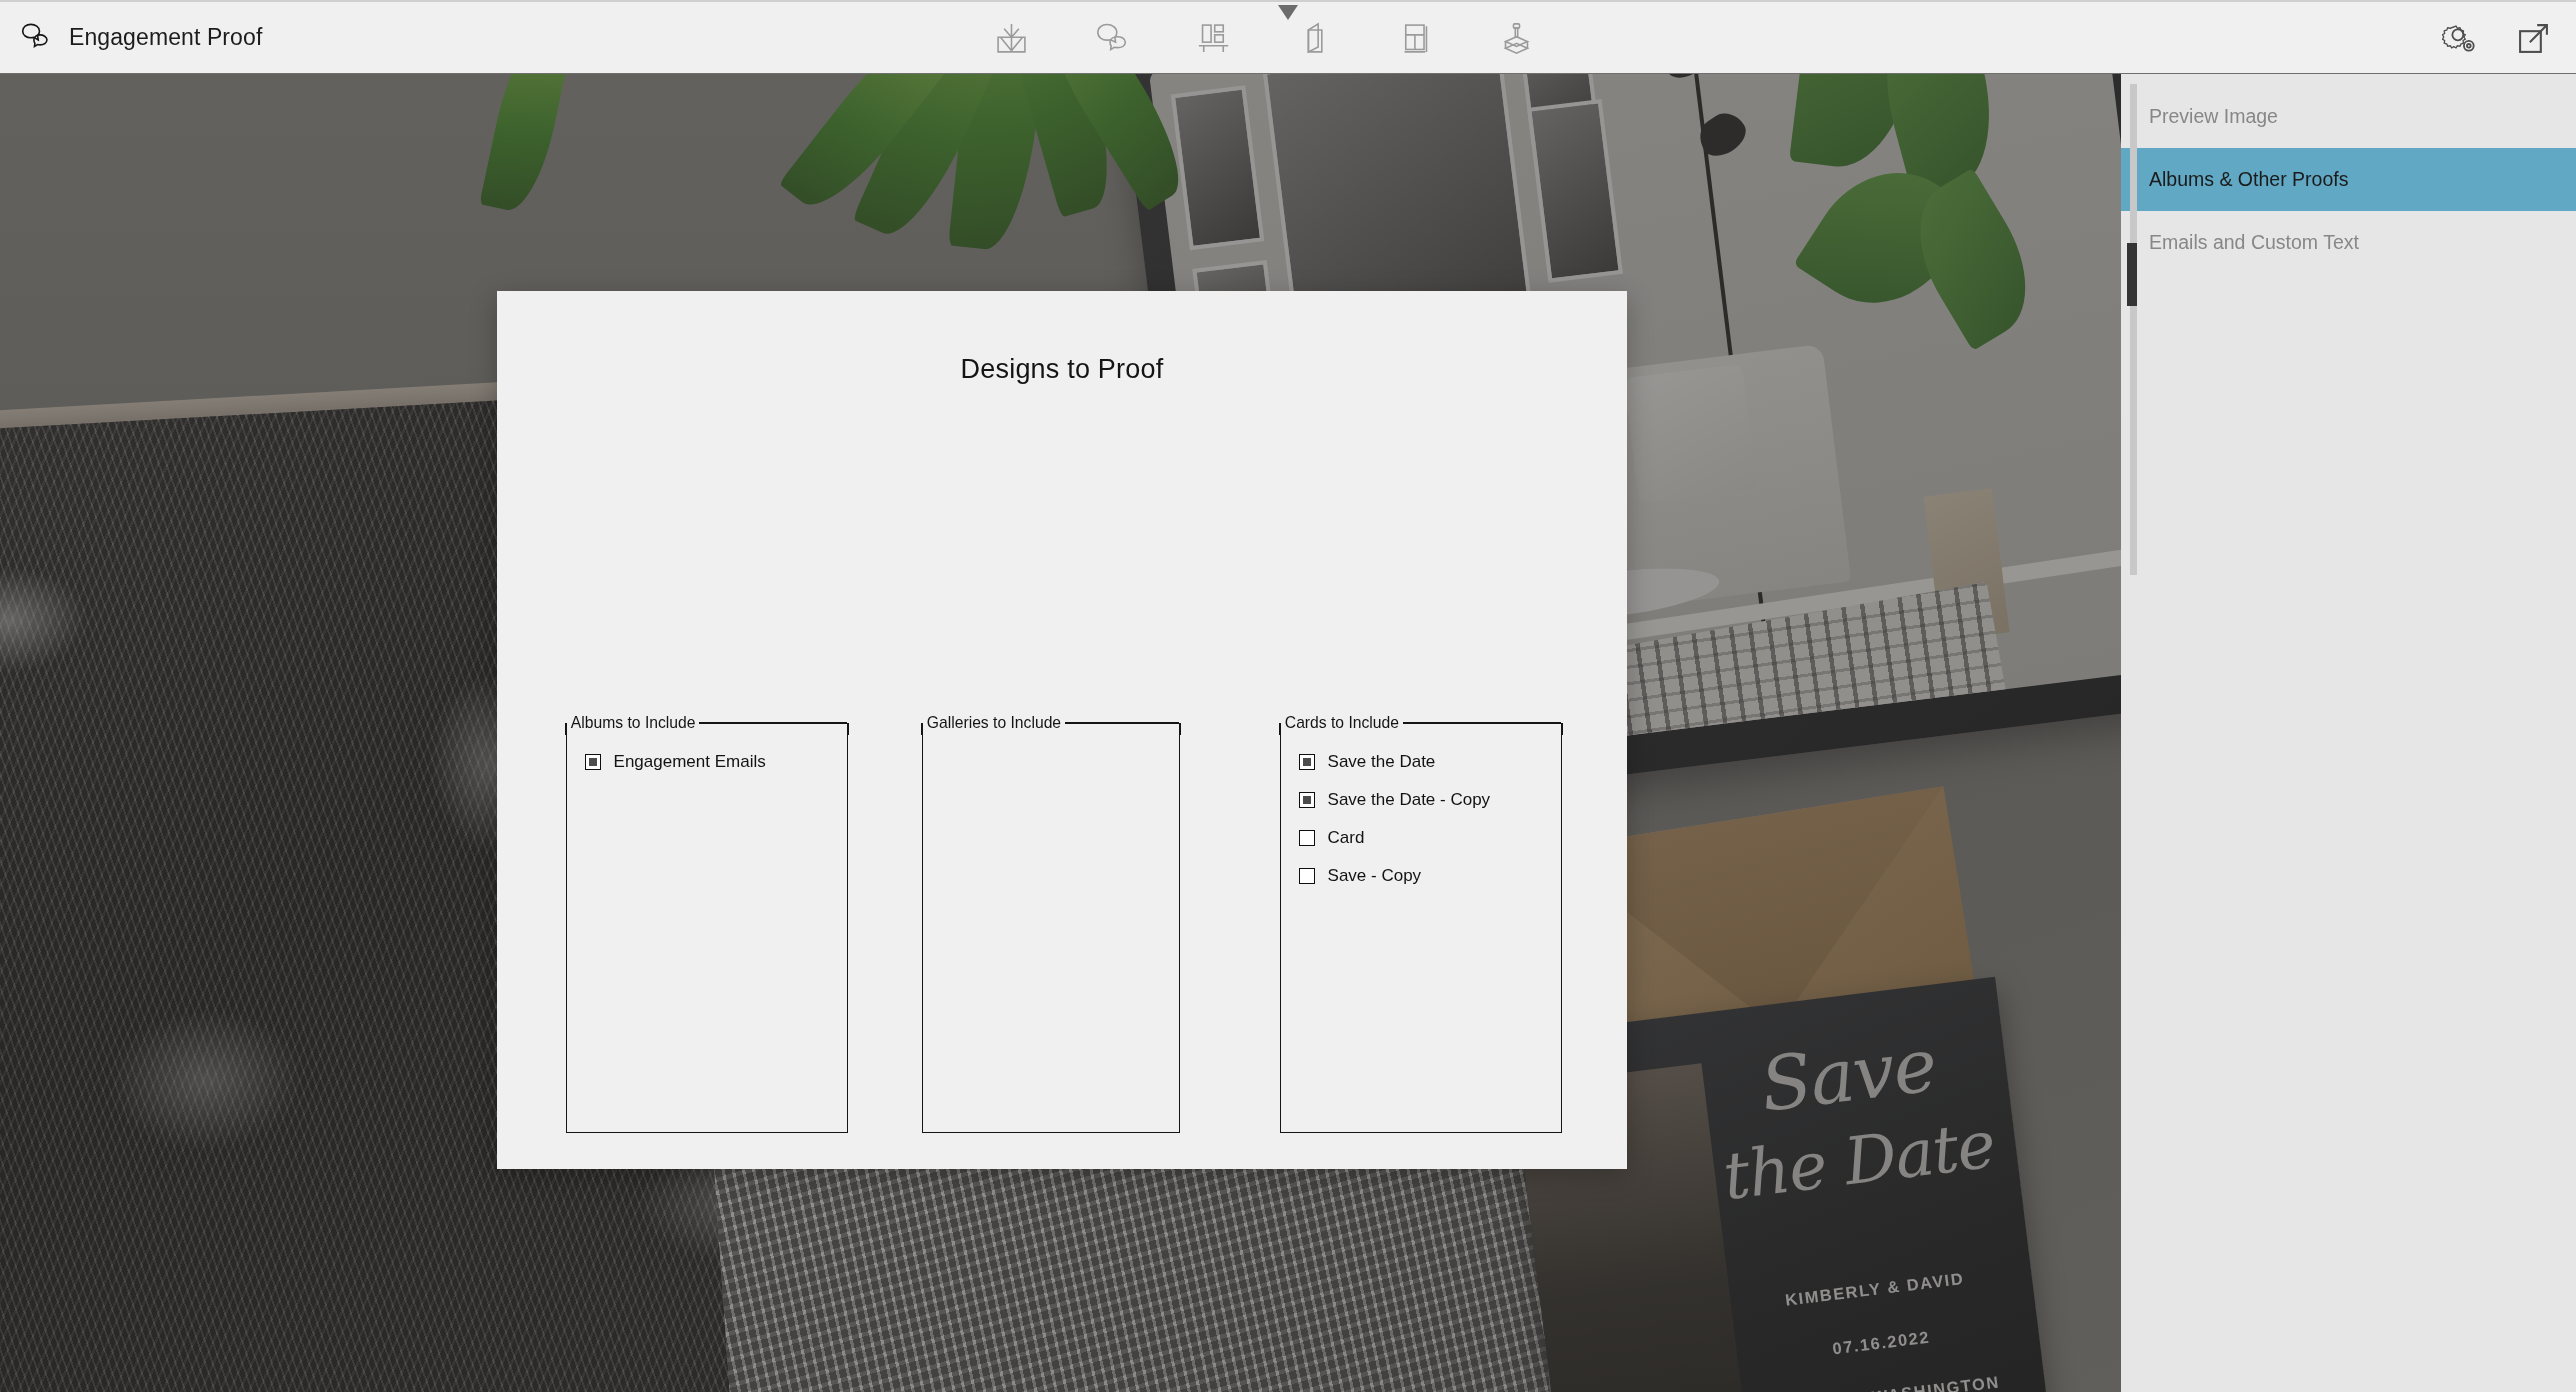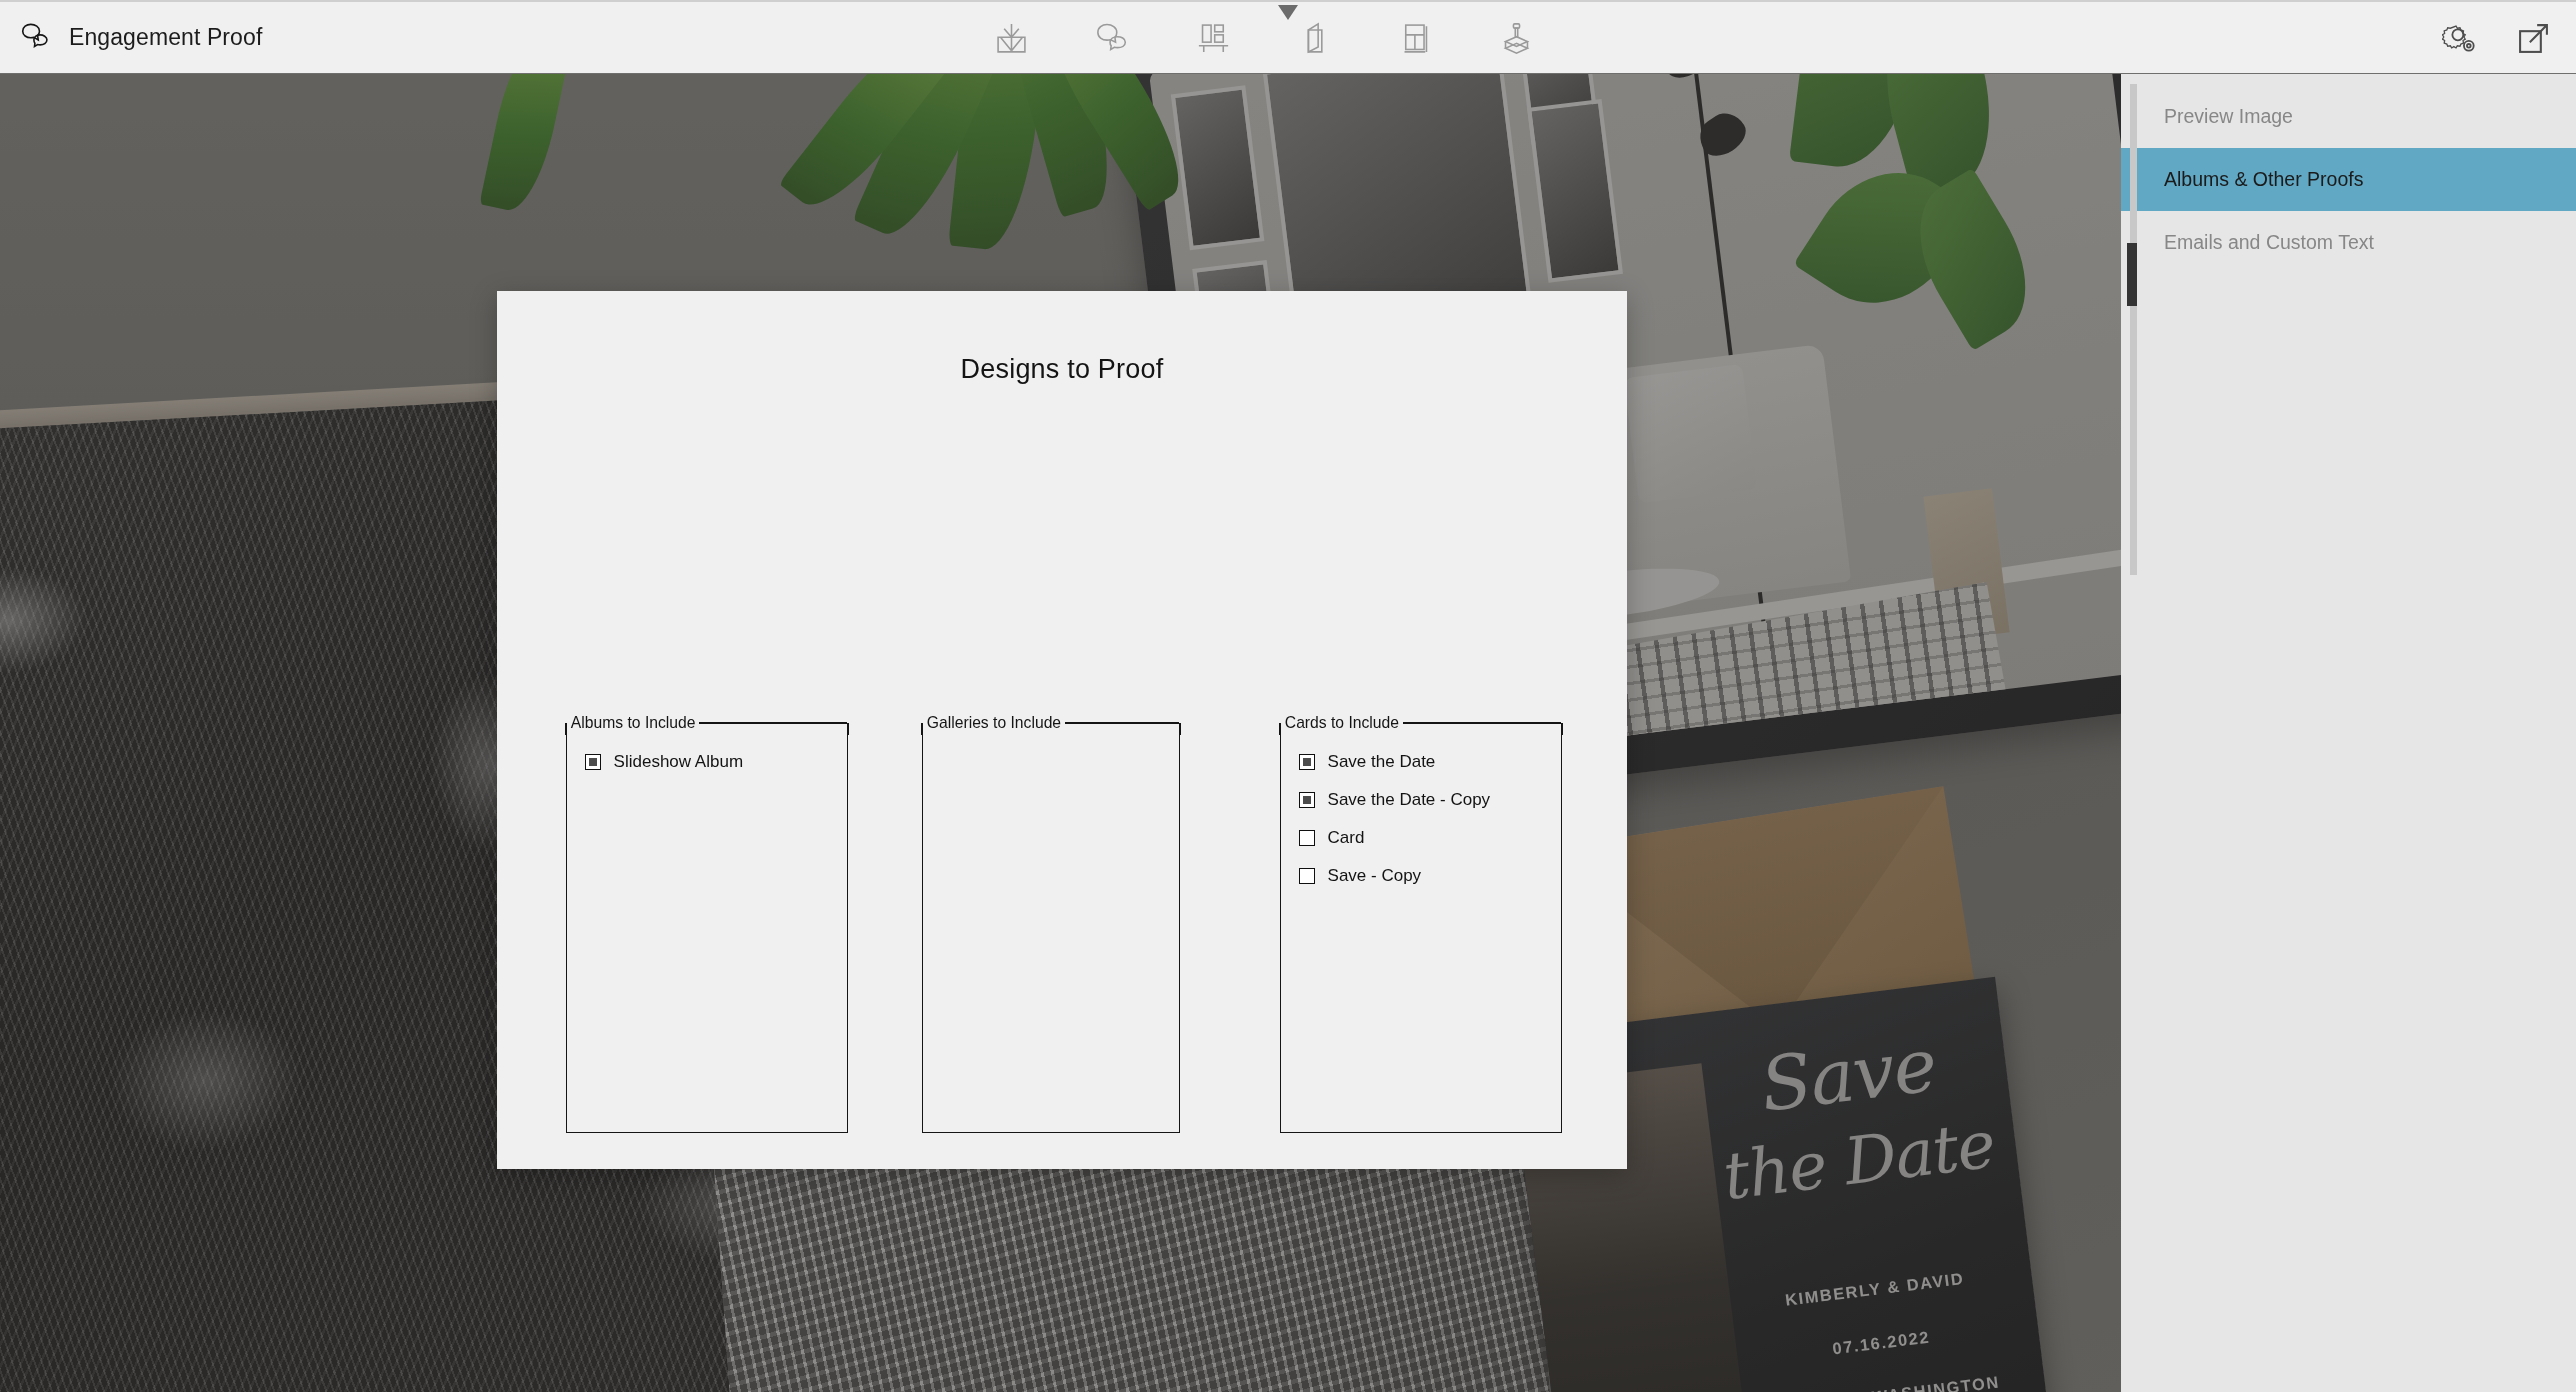--- a/index.html
+++ b/index.html
@@ -272,21 +272,21 @@
   #sidebar-scroll-track {
     position: absolute; left: 8.8px; top: 10px; width: 7px; height: 491px;
     background: #c8c8c8;
   }
   #sidebar-scroll-thumb {
     position: absolute; left: 6.3px; top: 169px; width: 9.4px; height: 63px;
     background: #343434;
   }
   .side-item {
     height: 63px; display: flex; align-items: center;
-    padding-left: 43px; cursor: pointer;
+    padding-left: 28px; cursor: pointer;
     font-size: 19.5px; color: #878787;
   }
   .side-item.selected {
     background: #61a8c4; color: #1b1b1b;
   }
 </style>
 </head>
 <body>
 
 <div id="scene">
@@ -365,21 +365,21 @@
     <div class="group" style="left:69px;top:432px;width:282px;height:410px;">
       <div class="legend-row">
         <div class="cap-l"></div>
         <div class="legend-text">Albums to Include</div>
         <div class="bar-right"></div>
         <div class="cap-r"></div>
       </div>
       <div class="items">
         <div class="chk-row">
           <span class="chk on"></span>
-          <span class="chk-label">Slideshow Album</span>
+          <span class="chk-label">Engagement Emails</span>
         </div>
       </div>
     </div>
 
     <div class="group" style="left:425px;top:432px;width:258px;height:410px;">
       <div class="legend-row">
         <div class="cap-l"></div>
         <div class="legend-text">Galleries to Include</div>
         <div class="bar-right"></div>
         <div class="cap-r"></div>

